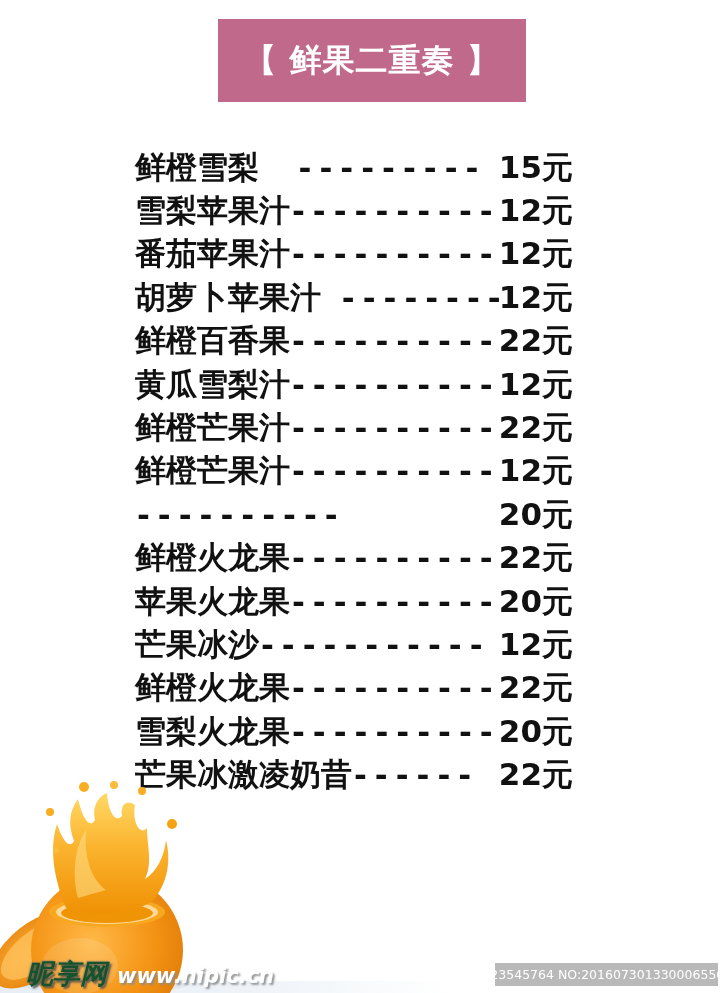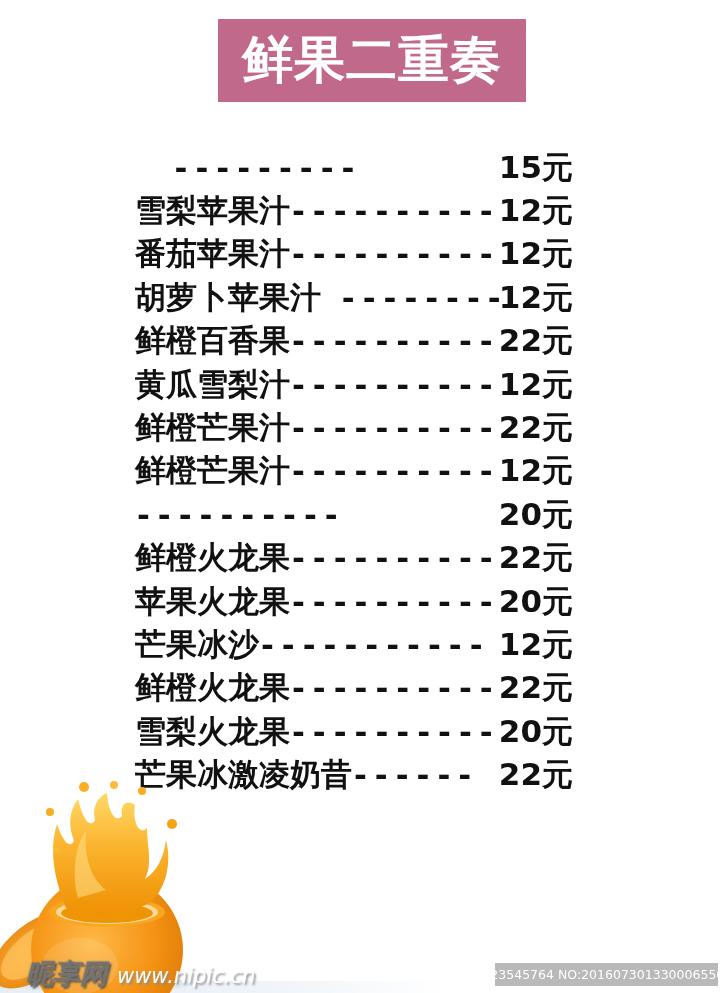--- a/index.html
+++ b/index.html
@@ -21,21 +21,21 @@
     top: 19px;
     width: 308px;
     height: 83px;
     background: #c0698a;
     display: flex;
     align-items: center;
     justify-content: center;
   }
   .title-banner .title-text {
     color: #ffffff;
-    font-size: 51px;
+    font-size: 32px;
     font-weight: bold;
     letter-spacing: 1px;
     white-space: nowrap;
   }
 
   
   .menu-list {
     position: absolute;
     left: 135px;
     top: 146px;
@@ -88,31 +88,31 @@
   .watermark {
     position: absolute;
     left: 26px;
     top: 956px;
     display: flex;
     align-items: baseline;
     gap: 10px;
     z-index: 5;
   }
   .watermark .wm-site {
-    color: #737373;
+    color: #14532d;
     font-size: 27px;
     font-weight: bold;
     font-style: italic;
     text-shadow: 2px 2px 2px rgba(80,80,80,0.9), -1px -1px 1px rgba(120,120,120,0.5);
     white-space: nowrap;
   }
   .watermark .wm-url {
     color: #ffffff;
     font-size: 21px;
-    font-weight: normal;
+    font-weight: bold;
     font-style: italic;
     text-shadow: 2px 2px 2px rgba(140,140,140,0.9);
     white-space: nowrap;
   }
 
   
   .id-badge {
     position: absolute;
     left: 495px;
     top: 963px;
@@ -132,20 +132,21 @@
 <body>
 
 <div id="page">
 
   <div class="title-banner">
     <span class="title-text">【 鲜果二重奏 】</span>
   </div>
 
   <div class="menu-list">
     <div class="menu-row">
+      <span class="item-name">鲜橙雪梨</span>
       <span class="item-leader">  ---------</span>
       <span class="item-price">15元</span>
     </div>
     <div class="menu-row">
       <span class="item-name">雪梨苹果汁</span>
       <span class="item-leader">----------</span>
       <span class="item-price">12元</span>
     </div>
     <div class="menu-row">
       <span class="item-name">番茄苹果汁</span>

